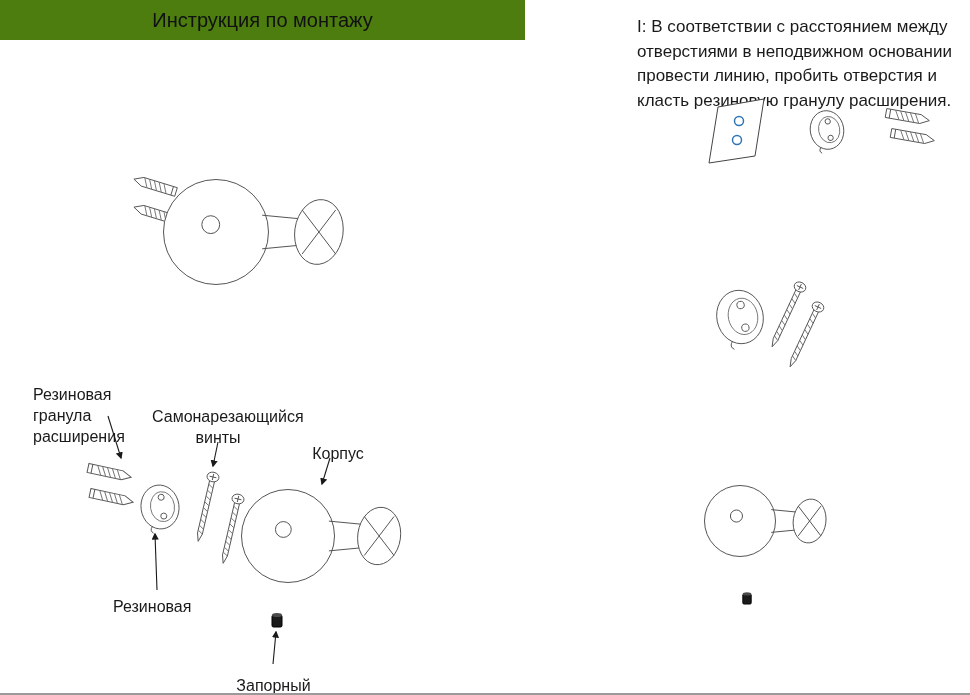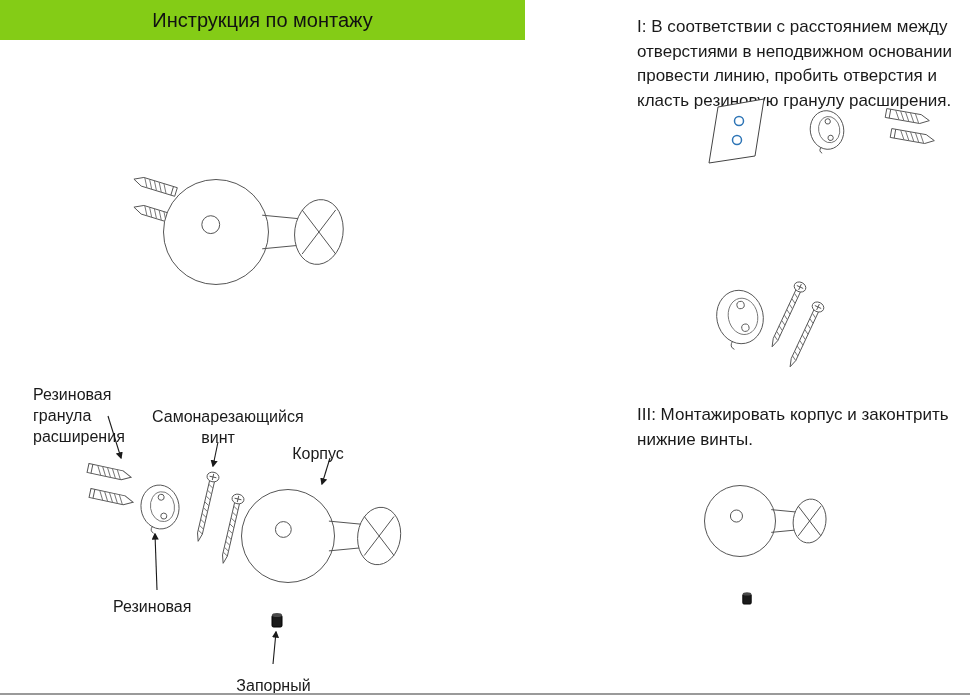--- a/index.html
+++ b/index.html
@@ -3,21 +3,21 @@
 <meta charset="utf-8">
 <style>
   * { margin:0; padding:0; box-sizing:border-box; }
   html,body { background:#fff; }
   .page {
     position:relative; width:970px; height:695px; background:#ffffff;
     font-family:"Liberation Sans", sans-serif; color:#1a1a1a; overflow:hidden;
   }
   .abs { position:absolute; }
   .header-bar {
-    left:0; top:0; width:525px; height:40px; background:#84cc16;
+    left:0; top:0; width:525px; height:40px; background:#4d7c0f;
     display:flex; align-items:center; justify-content:center;
   }
   .title { font-size:20px; color:#111; }
   .subtitle { left:0; top:62px; width:470px; text-align:center; font-size:16px; }
   .step-text { width:333px; font-size:17px; line-height:1.45; }
   .diagram-label { font-size:16px; line-height:1.3; }
   .bottom-rule { left:0; bottom:0; width:970px; height:2px; background:#9a9a9a; }
   svg { display:block; overflow:visible; }
 </style>
 </head>
@@ -88,42 +88,41 @@
     <g stroke="#1a1a1a" stroke-width="1.1" marker-end="url(#arrow)">
       <line x1="88" y1="16" x2="101" y2="58"></line>
       <line x1="198" y1="42" x2="193" y2="66"></line>
       <line x1="310" y1="58" x2="302" y2="84"></line>
       <line x1="137" y1="190" x2="135" y2="134"></line>
       <line x1="253" y1="264" x2="256" y2="232"></line>
     </g>
   </svg>
 
   <div class="abs diagram-label" style="left:33px; top:385px; width:128px">Резиновая гранула расширения</div>
-  <div class="abs diagram-label" style="left:152px; top:407px; width:132px; text-align:center">Самонарезающийся винт</div>
-  <div class="abs diagram-label" style="left:288px; top:444px; width:60px; text-align:center">Корпус</div>
+  <div class="abs diagram-label" style="left:152px; top:407px; width:132px; text-align:center">Самонарезающийся винты</div>
+  <div class="abs diagram-label" style="left:308px; top:444px; width:60px; text-align:center">Корпус</div>
   <div class="abs diagram-label" style="left:113px; top:597px; width:90px">Резиновая</div>
   <div class="abs diagram-label" style="left:216px; top:676px; width:115px; text-align:center">Запорный между</div>
 
   <div class="abs step-text" style="left:637px; top:15px">I: В соответствии с расстоянием между отверстиями в неподвижном основании провести линию, пробить отверстия и класть резиновую гранулу расширения.</div>
   <svg class="abs" style="left:698px; top:93px" width="262" height="78" viewBox="0 0 262 78">
     <path d="M20,14 L66,6 L57,63 L11,70 Z" fill="#fff" stroke="#444"></path>
     <circle cx="41" cy="28" r="4.5" fill="none" stroke="#2e75b6" stroke-width="1.5"></circle>
     <circle cx="39" cy="47" r="4.5" fill="none" stroke="#2e75b6" stroke-width="1.5"></circle>
     <use href="#base" transform="translate(129,37) rotate(-10) scale(0.88)"></use>
     <use href="#plug" transform="translate(188,20) rotate(10)"></use>
     <use href="#plug" transform="translate(193,40) rotate(10)"></use>
   </svg>
 
   <svg class="abs" style="left:698px; top:262px" width="210" height="120" viewBox="0 0 210 120">
     <use href="#base" transform="translate(42,55) rotate(-12) scale(1.22)"></use>
     <use href="#screw" transform="translate(102,25) rotate(25)"></use>
     <use href="#screw" transform="translate(120,45) rotate(25)"></use>
   </svg>
 
-  <div class="abs step-text" style="left:637px; top:403px">III: Монтажировать корпус и законтрить нижние винты.</div>
   <svg class="abs" style="left:683px; top:473px" width="225" height="140" viewBox="0 0 225 140">
     <use href="#hook" transform="translate(57,48) scale(0.71)"></use>
     <use href="#setscrew" transform="translate(64,126) scale(0.85)"></use>
   </svg>
 
   <div class="abs bottom-rule"></div>
 
 </div>
 
 </body></html>

